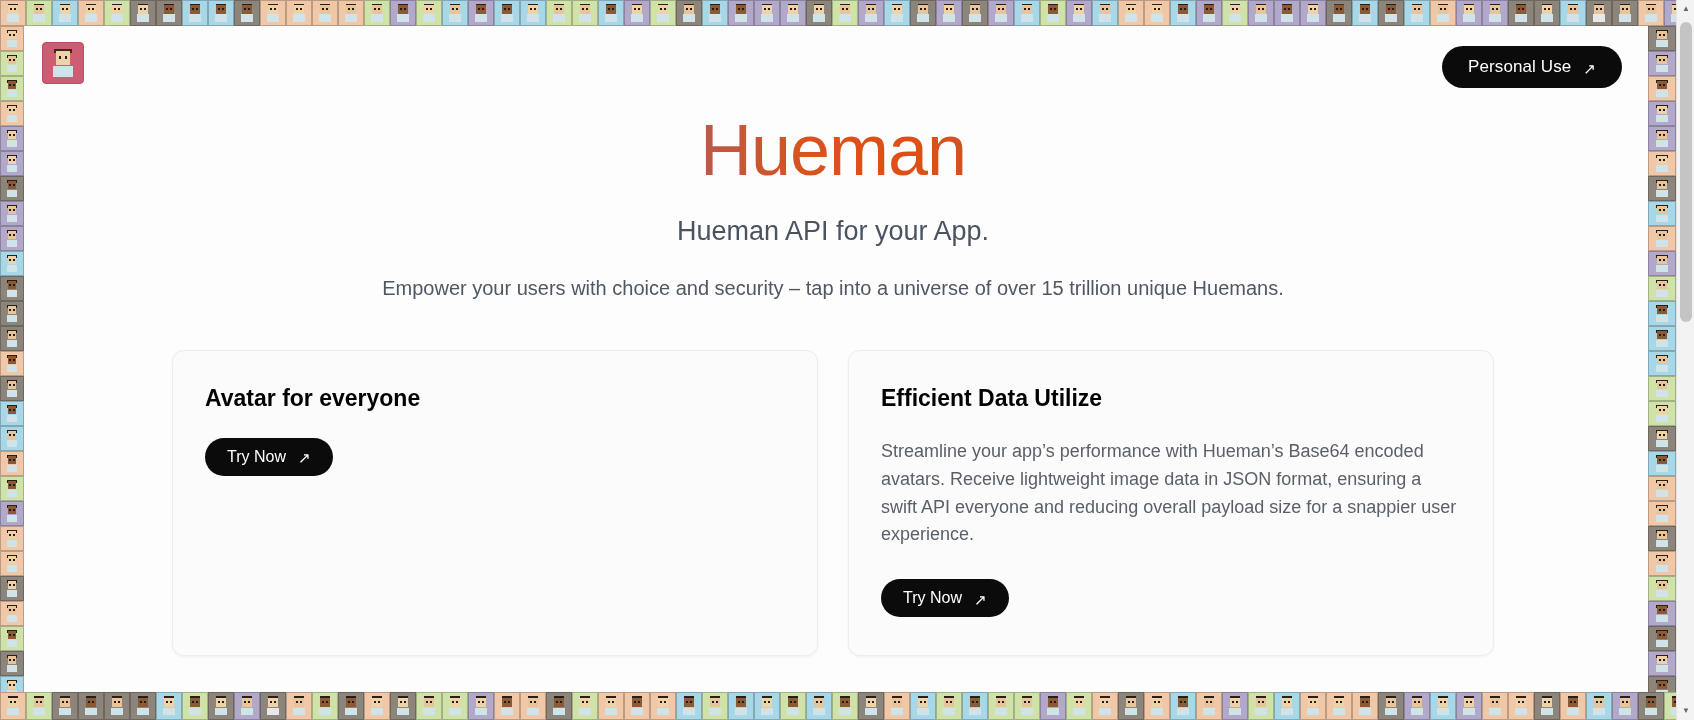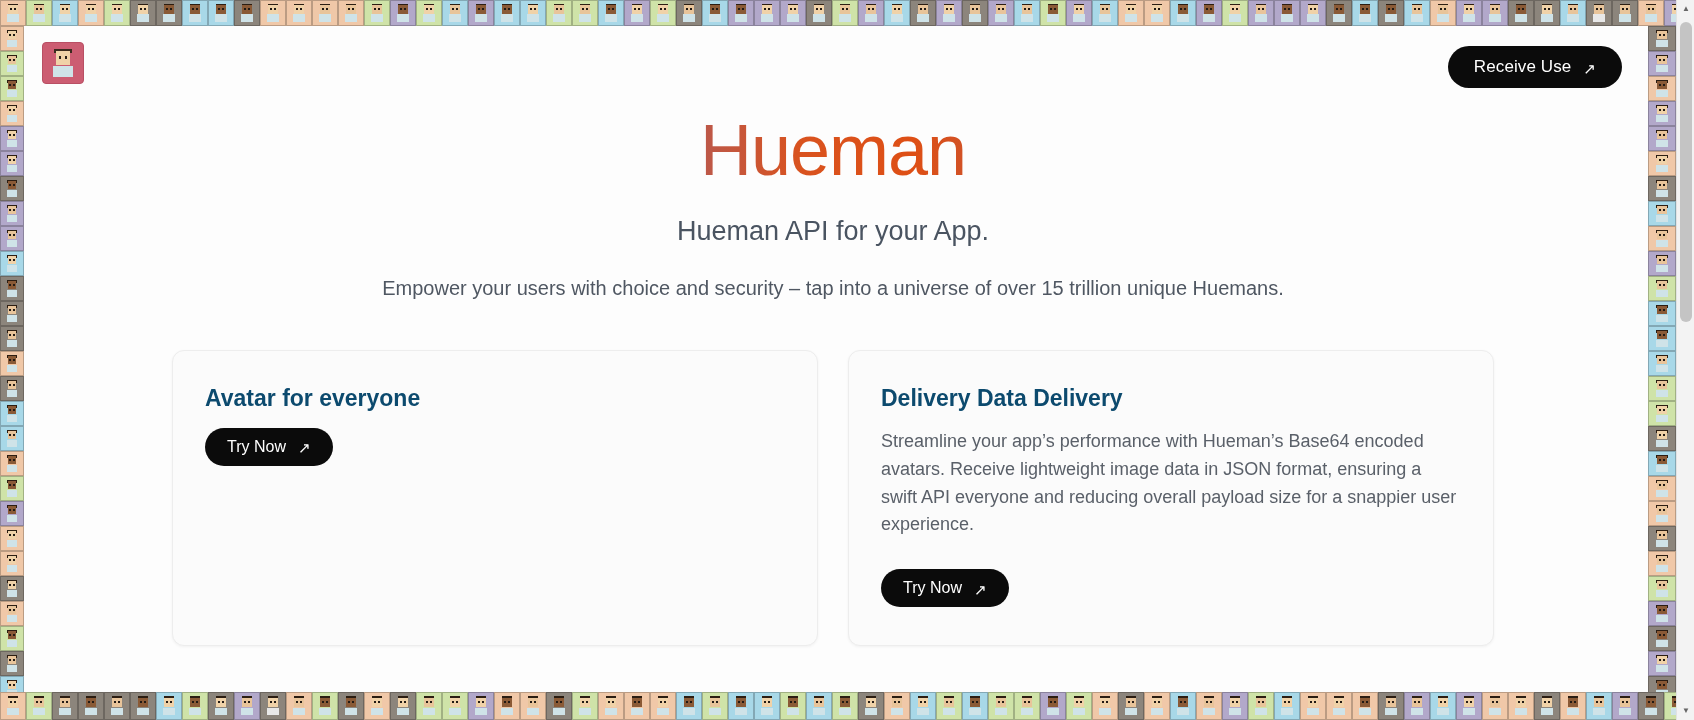--- a/index.html
+++ b/index.html
@@ -201,22 +201,22 @@
     background: #fbfbfb;
     border: 1px solid #ededed;
     border-radius: 12px;
     padding: 34px 32px 38px 32px;
     box-shadow: 0 1px 3px rgba(0,0,0,0.05);
   }
 
   .card-title {
     font-size: 23px;
     font-weight: 600;
-    color: #0c4a6e;
-    margin-bottom: 16px;
+    color: #000000;
+    margin-bottom: 26px;
   }
 
   .card-body {
     font-size: 18px;
     line-height: 1.55;
     color: #5a6069;
     margin-bottom: 30px;
   }
 
   .try-btn {
@@ -1558,21 +1558,21 @@
     <div class="topbar">
       <div class="logo-tile">
         <div class="hair"></div>
         <div class="head"></div>
         <div class="eyeL"></div>
         <div class="eyeR"></div>
         <div class="body"></div>
       </div>
 
       <button id="personal-use-btn" class="pill-btn">
-        <span>Receive Use</span>
+        <span>Personal Use</span>
         <span class="arrow-ne">↗</span>
       </button>
     </div>
 
     <div class="hero">
       <h1 class="hero-title">Hueman</h1>
       <p class="hero-sub">Hueman API for your App.</p>
       <p class="hero-tag">Empower your users with choice and security – tap into a universe of over 15 trillion unique Huemans.</p>
     </div>
 
@@ -1580,21 +1580,21 @@
 
       <div class="card">
         <div class="card-title">Avatar for everyone</div>
         <button class="pill-btn try-btn">
           <span>Try Now</span>
           <span class="arrow-ne">↗</span>
         </button>
       </div>
 
       <div class="card">
-        <div class="card-title">Delivery Data Delivery</div>
+        <div class="card-title">Efficient Data Utilize</div>
         <div class="card-body">Streamline your app’s performance with Hueman’s Base64 encoded avatars. Receive lightweight image data in JSON format, ensuring a swift API everyone and reducing overall payload size for a snappier user experience.</div>
         <button class="pill-btn try-btn">
           <span>Try Now</span>
           <span class="arrow-ne">↗</span>
         </button>
       </div>
 
     </div>
   </div>
 

